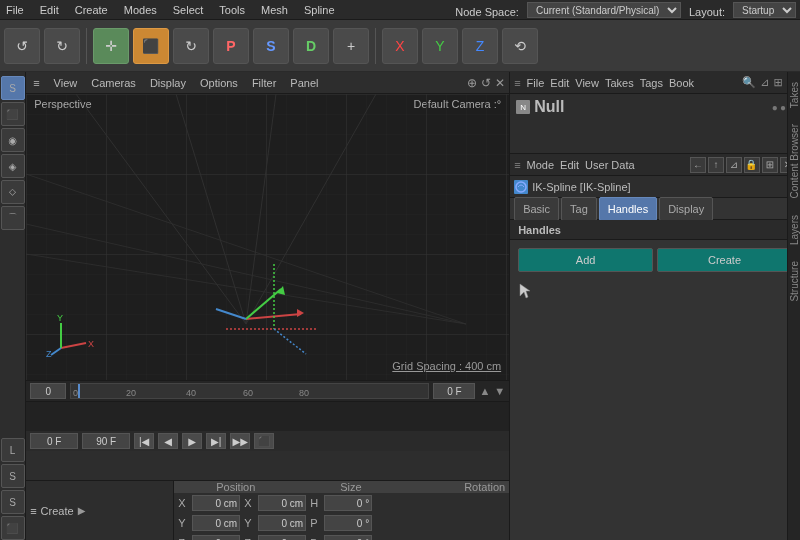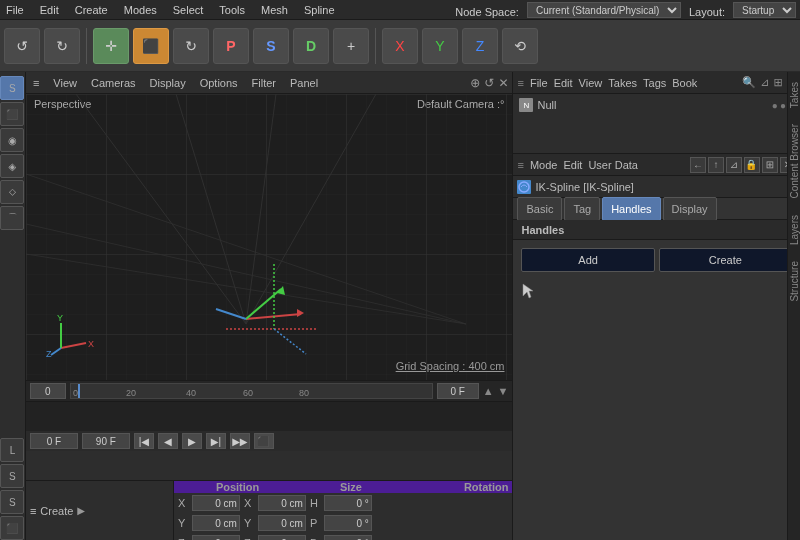--- a/index.html
+++ b/index.html
@@ -254,26 +254,25 @@
     }
     .create-label { color: #bbb; font-size: 11px; }
     .create-arrow { color: #999; font-size: 10px; }
     .props-group {
       flex: 1;
       display: flex;
       flex-direction: column;
     }
     .props-header {
       height: 18px;
-      background: #4c1d95;
+      background: #404040;
       display: flex;
       align-items: center;
       padding: 0 4px;
       gap: 24px;
-      font-weight: bold;
     }
     .props-col {
       color: #999;
       font-size: 11px;
     }
     .props-fields {
       flex: 1;
       display: flex;
       align-items: center;
       padding: 2px 4px;
@@ -340,21 +339,21 @@
       width: 14px;
       height: 14px;
       background: #888;
       border-radius: 1px;
       display: flex;
       align-items: center;
       justify-content: center;
       font-size: 8px;
       color: #fff;
     }
-    .obj-name { color: #bbb; font-size: 11px; }
+    .obj-name { color: #bbb; font-size: 16px; font-weight: bold; }
     .obj-vis-icons { margin-left: auto; display: flex; gap: 2px; }
 
     
     .attr-panel {
       flex: 1;
       display: flex;
       flex-direction: column;
       overflow: hidden;
     }
 
@@ -457,21 +456,21 @@
       background: #333;
       padding: 8px;
       display: flex;
       flex-direction: column;
       gap: 6px;
     }
 
     .attr-btn {
       height: 24px;
       padding: 0 4px;
-      background: #0f172a;
+      background: #0f766e;
       border: 1px solid #555;
       border-radius: 2px;
       color: #ccc;
       font-size: 11px;
       cursor: pointer;
       display: flex;
       align-items: center;
       justify-content: center;
     }
 

